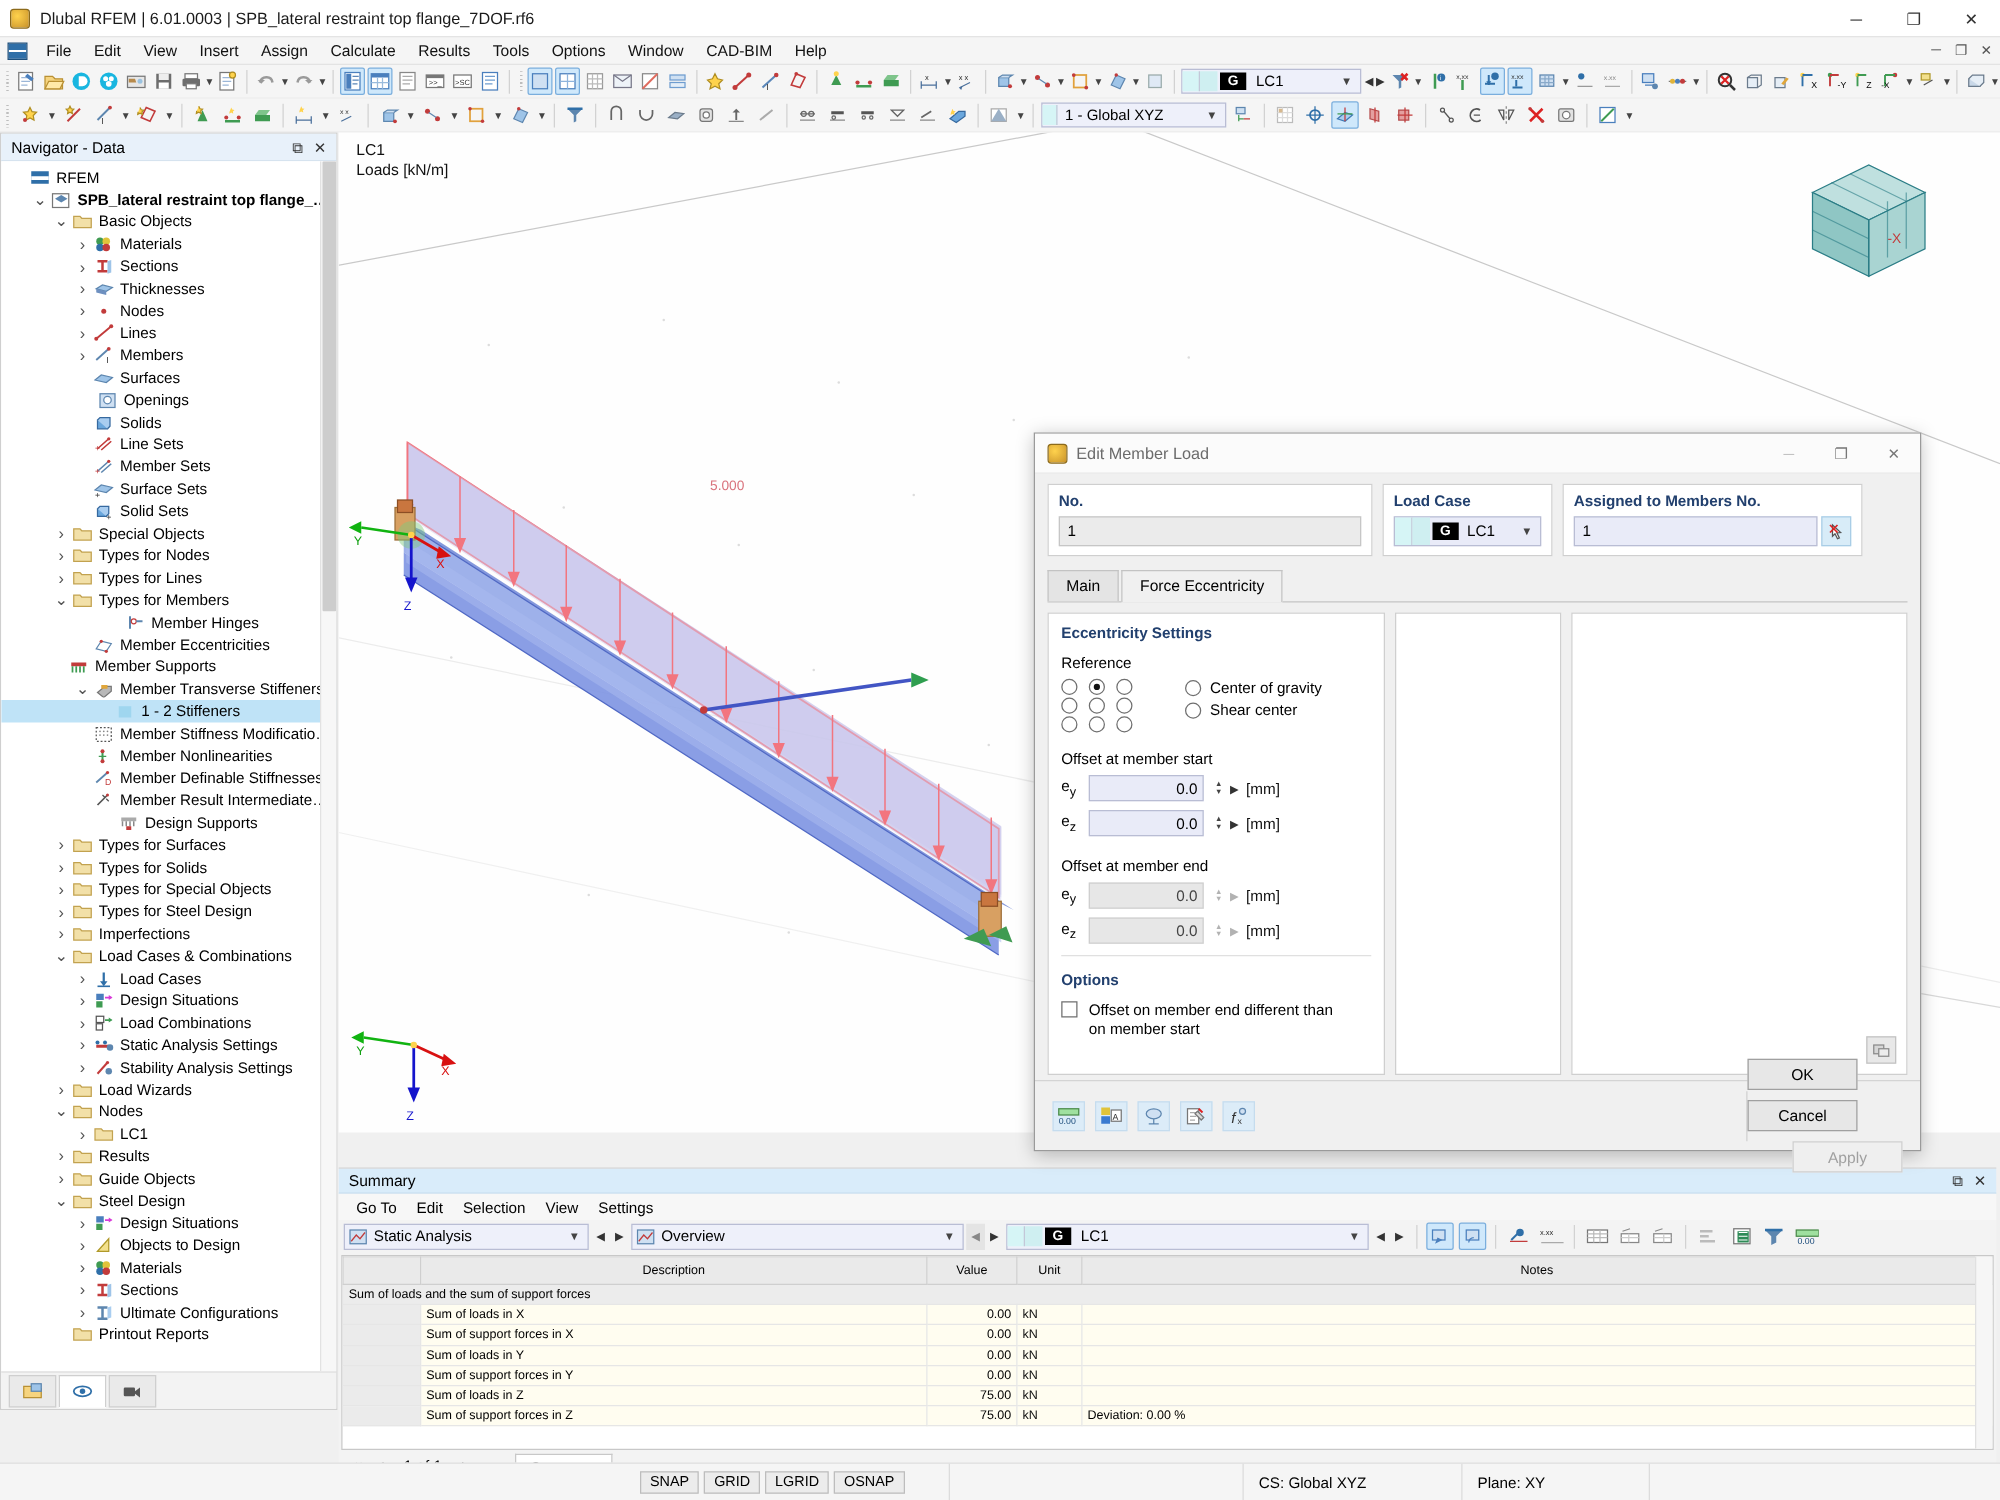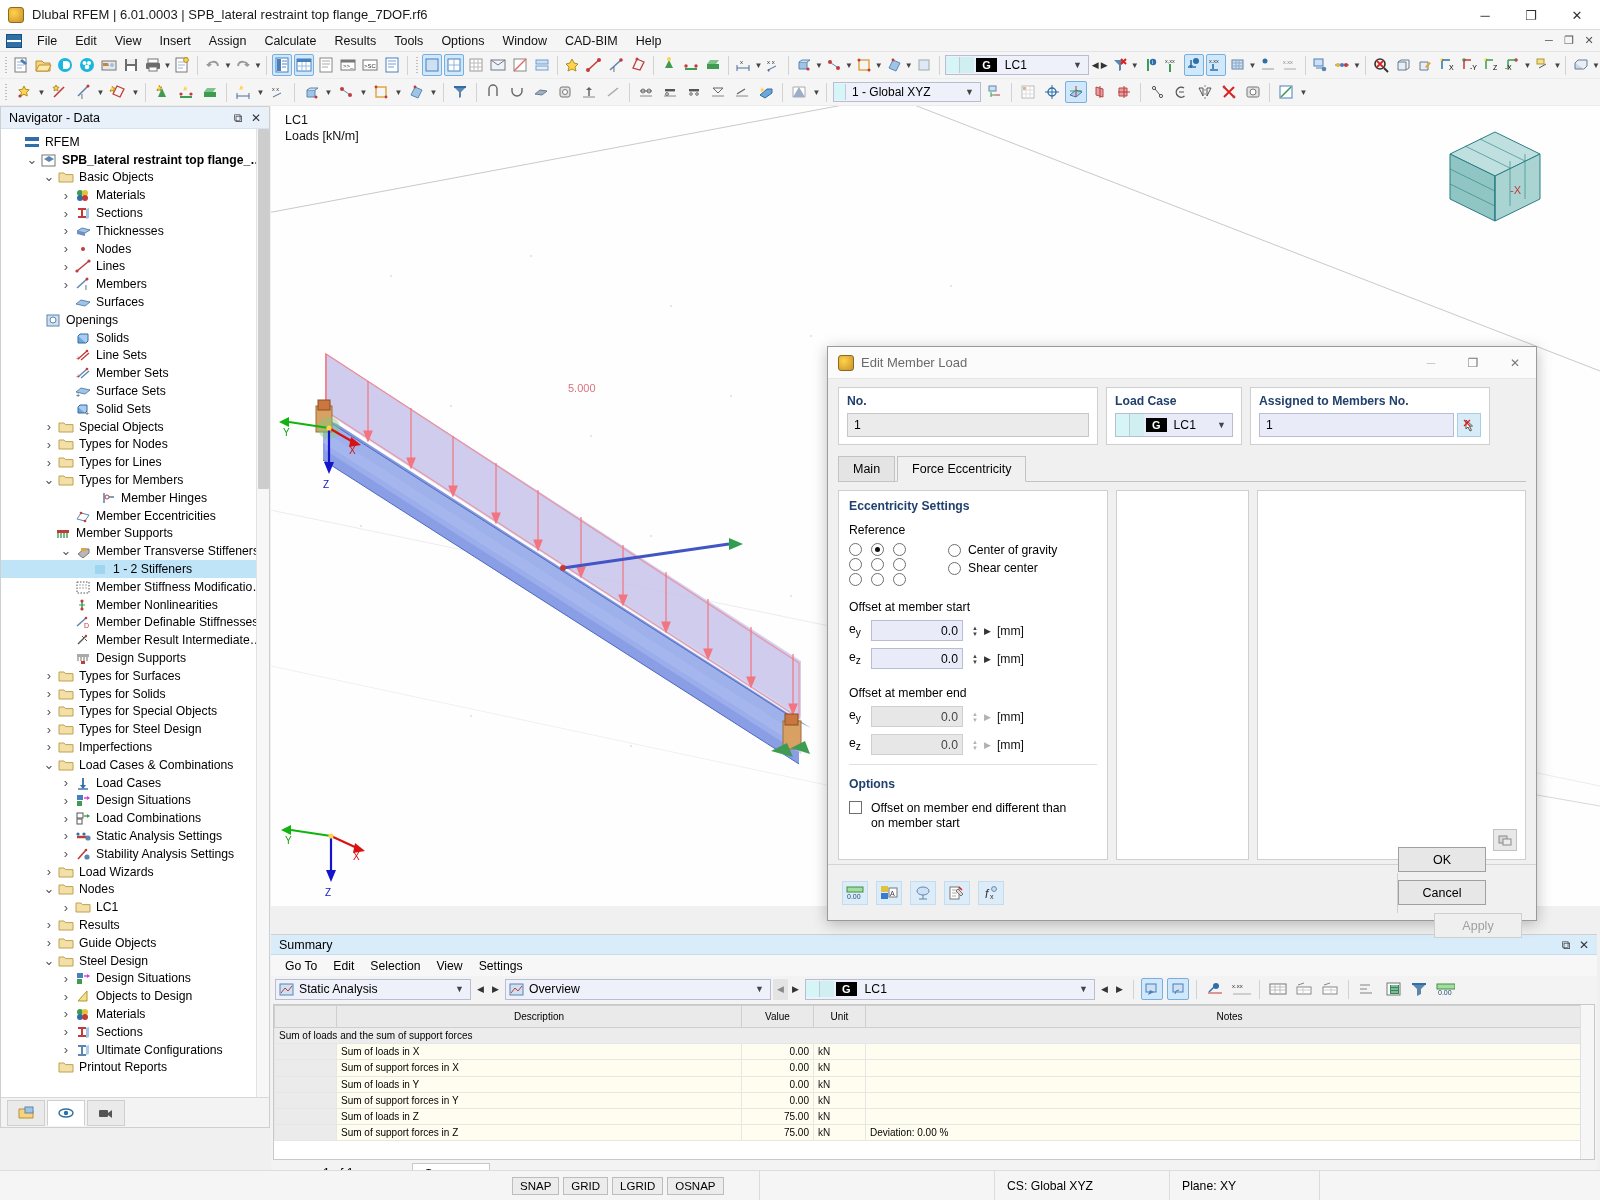--- a/index.html
+++ b/index.html
@@ -1053,21 +1053,21 @@
           </div>
           <div class="tree-row" style="padding-left: 57px;">
             <span class="twisty"></span>
             <span class="nicon">
               <svg width="16" height="14">
                 <path d="M1 9l5-4 9 2-5 4z" fill="#9ec4e8" stroke="#5d86af"></path>
               </svg>
             </span>
             <span class="nlabel">Surfaces</span>
           </div>
-          <div class="tree-row" style="padding-left: 27px; align-items: center;">
+          <div class="tree-row" style="padding-left: 60px; align-items: center;">
             <span class="twisty"></span>
             <span class="nicon">
               <svg width="16" height="14">
                 <rect x="2" y="2" width="12" height="11" fill="#cfe0f2" stroke="#5d86af"></rect>
                 <circle cx="8" cy="7" r="3" fill="#fff" stroke="#5d86af"></circle>
               </svg>
             </span>
             <span class="nlabel">Openings</span>
           </div>
           <div class="tree-row" style="padding-left: 57px;">
@@ -1254,21 +1254,21 @@
             <span class="twisty"></span>
             <span class="nicon">
               <svg width="16" height="14">
                 <path d="M3 11L11 3" stroke="#555" stroke-width="1.4"></path>
                 <path d="M7 3l2 2M10 6l2 2" stroke="#555"></path>
                 <circle cx="11" cy="3" r="1.2" fill="#c23b3b"></circle>
               </svg>
             </span>
             <span class="nlabel">Member Result Intermediate Points</span>
           </div>
-          <div class="tree-row" style="padding-left: 57px;">
+          <div class="tree-row" style="padding-left: 57px; margin-left: 20px;">
             <span class="twisty"></span>
             <span class="nicon">
               <svg width="16" height="14">
                 <rect x="2" y="3" width="12" height="3" fill="#aaa"></rect>
                 <path d="M3 6v4M6 6v4M9 6v4M12 6v4" stroke="#888" stroke-width="1.2"></path>
                 <rect x="6" y="10" width="4" height="3" fill="#c23b3b"></rect>
               </svg>
             </span>
             <span class="nlabel">Design Supports</span>
           </div>

